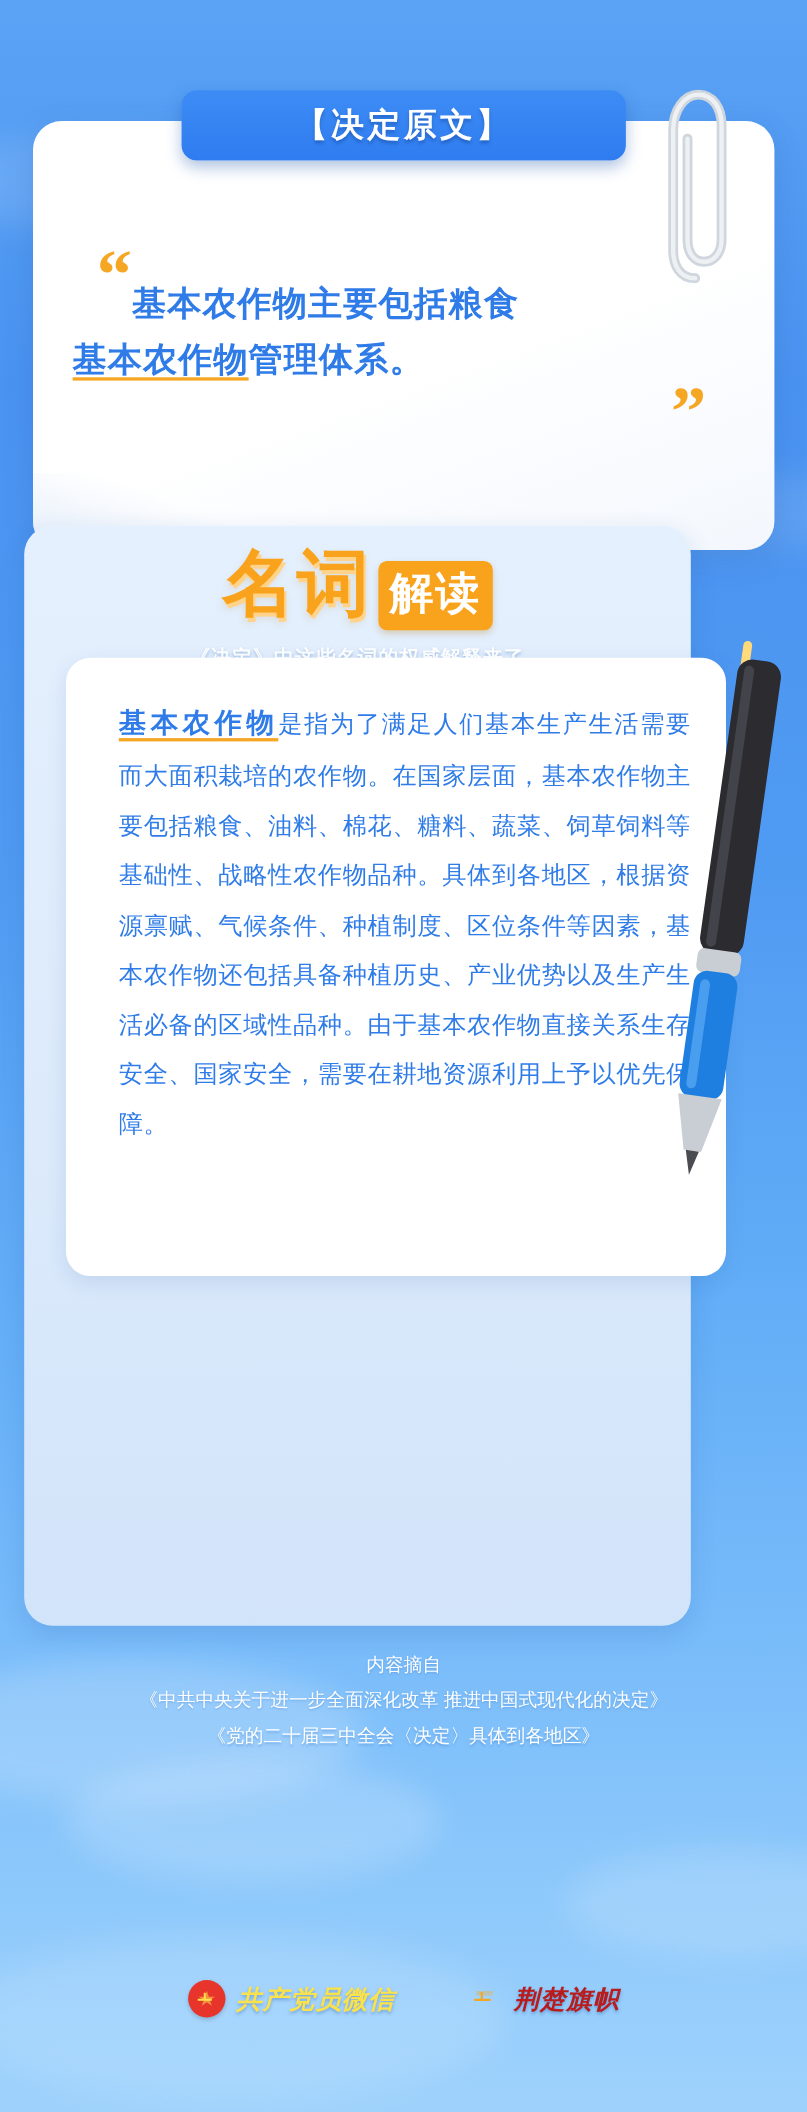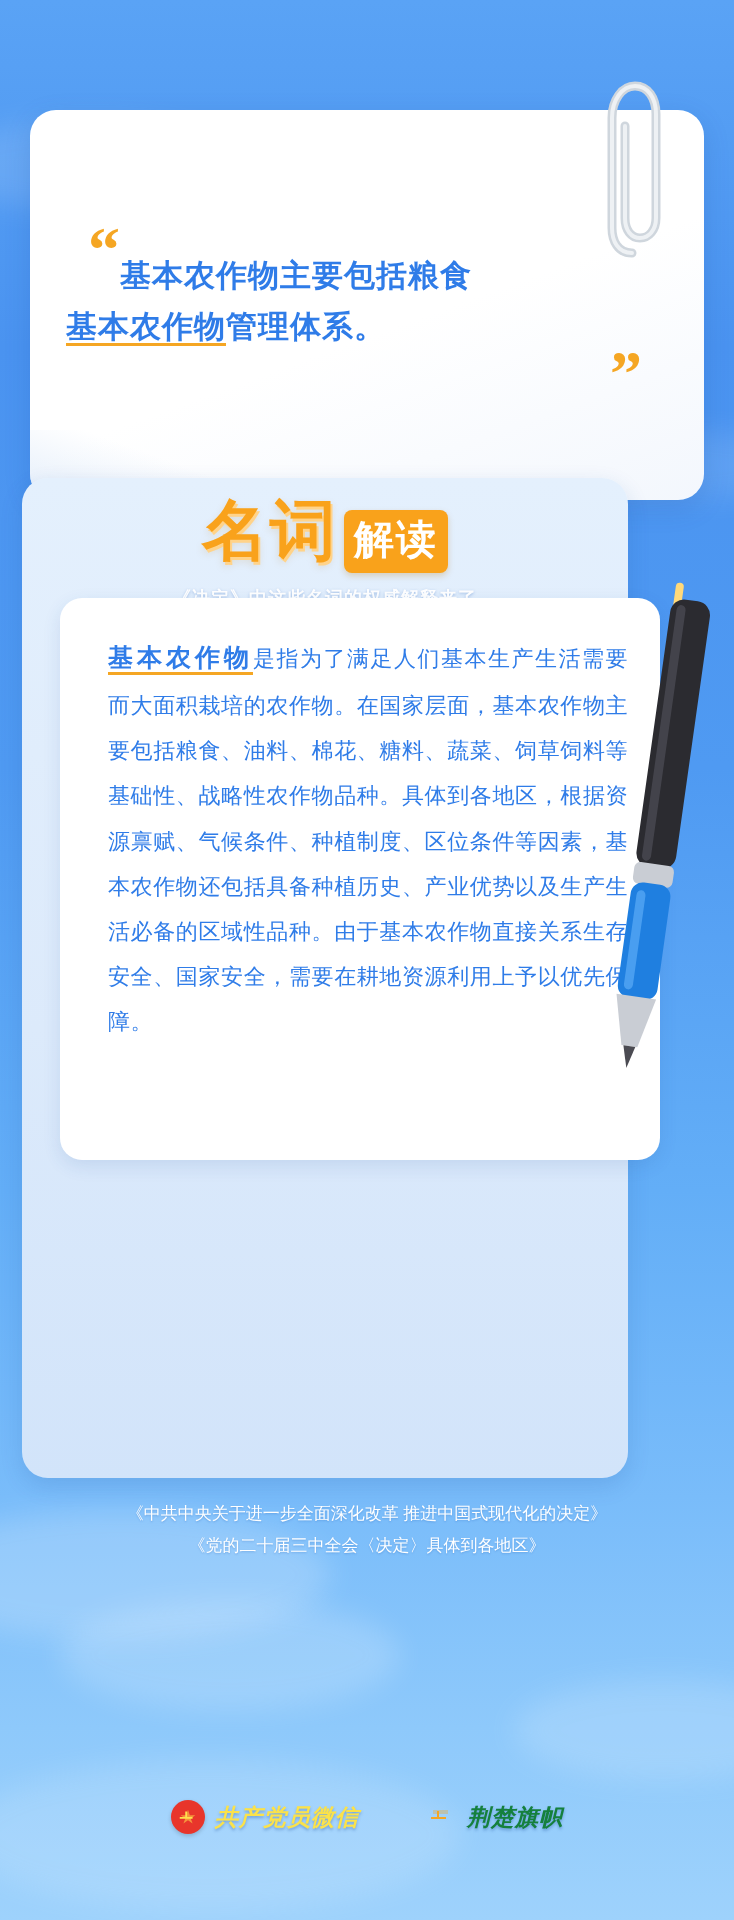--- a/index.html
+++ b/index.html
@@ -232,21 +232,21 @@
     gap: 10px;
   }
   .logo-text {
     color: #fbe24a;
     font-size: 23px;
     font-weight: bold;
     font-style: italic;
     letter-spacing: 1px;
     text-shadow: 0 2px 3px rgba(20,70,150,.35);
   }
-  .logo-text.plain { color: #15803d; text-align: center; }
+  .logo-text.plain { color: #b91c1c; text-align: center; }
   .emblem {
     width: 34px; height: 34px;
     border-radius: 50%;
     background: #e8352b;
     display: flex; align-items: center; justify-content: center;
     box-shadow: 0 2px 4px rgba(0,0,0,.18);
   }
   .emblem svg { display:block; }
   .emblem-flat { width: 32px; height: 32px; display:flex; align-items:center; justify-content:center;}
 </style>
@@ -255,20 +255,23 @@
 
 <div class="cloud c1"></div>
 <div class="cloud c2"></div>
 <div class="cloud c3"></div>
 <div class="cloud c4"></div>
 <div class="cloud c5"></div>
 <div class="cloud c6"></div>
 
 <div class="quote-card">
 
+  <div class="ribbon">
+    <span>【决定原文】</span>
+  </div>
 
   <div class="q-mark q-open">“</div>
   <div class="q-mark q-close">”</div>
 
   <div class="quote-text">
     <div>基本农作物主要包括粮食</div>
     <div class="quote-line2">
       <span class="u">基本农作物</span><span>管理体系。</span>
     </div>
   </div>
@@ -309,20 +312,21 @@
     <rect x="42" y="306" width="40" height="116" rx="12" fill="#1f7fe0"></rect>
     <rect x="48" y="314" width="9" height="100" rx="5" fill="#54a6f4" opacity="0.8"></rect>
 
     <path d="M42 420 L82 420 L70 470 L54 470 Z" fill="#c9cdd4"></path>
 
     <path d="M56 470 L68 470 L62 492 Z" fill="#4b4b52"></path>
   </g>
 </svg>
 
 <div class="source">
+  <div>内容摘自</div>
   <div>《中共中央关于进一步全面深化改革 推进中国式现代化的决定》</div>
   <div>《党的二十届三中全会〈决定〉具体到各地区》</div>
 </div>
 
 <div class="footer">
 
   <div class="logo">
     <span class="emblem">
       <svg width="22" height="22" viewBox="0 0 24 24">
         <path d="M3 14 L3 12 L9 12 L9 6 L11 6 L11 12 L17 12 L17 14 Z" fill="#ffe14d"></path>

